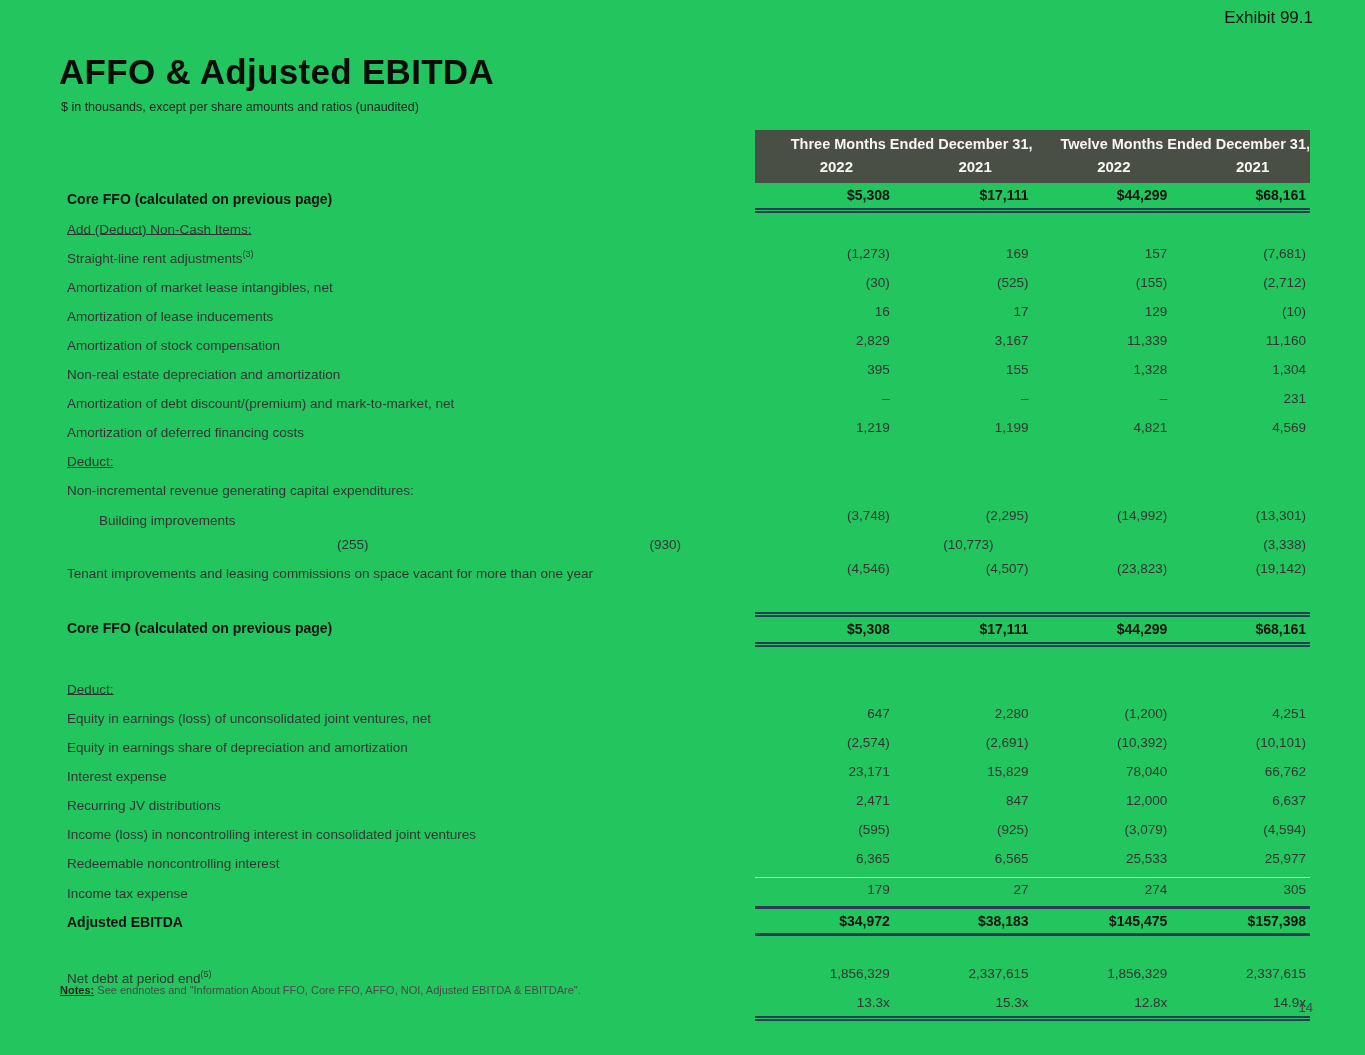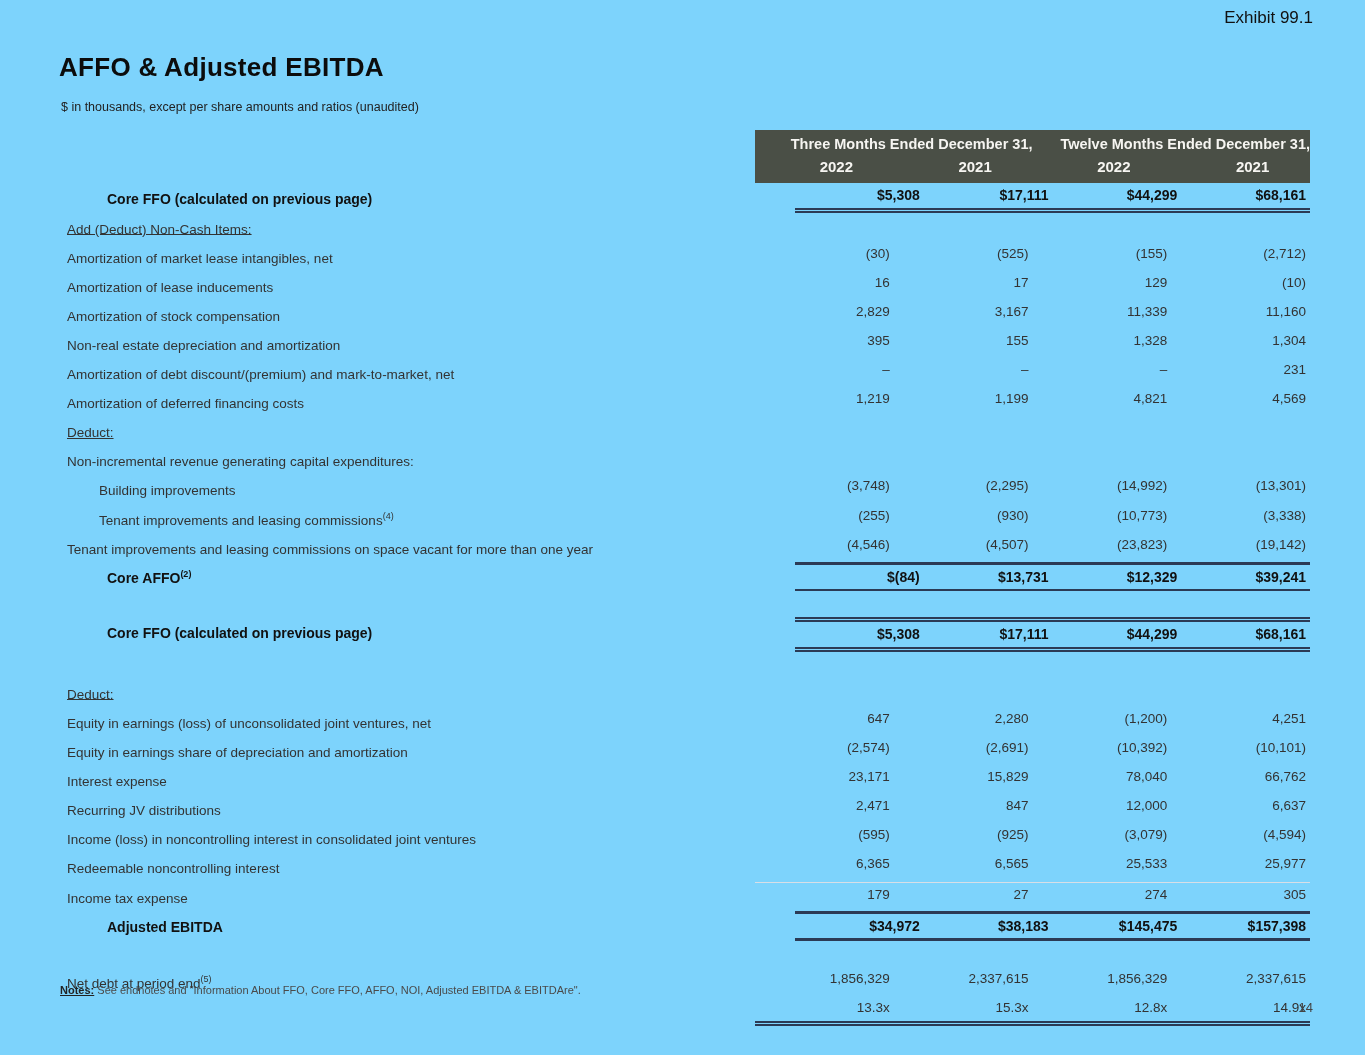--- a/index.html
+++ b/index.html
@@ -3,29 +3,29 @@
 <meta charset="utf-8">
 <style>
   html, body {
     margin: 0; padding: 0;
     width: 1365px; height: 1055px;
     background: #ffffff;
     font-family: "Liberation Sans", sans-serif;
     color: #333;
     overflow: hidden;
   }
-  .page { position: relative; width: 1365px; height: 1055px; background: #7dd3fc; }
+  .page { position: relative; width: 1365px; height: 1055px; background: #22c55e; }
 
   .exhibit {
     position: absolute; top: 8px; right: 52px;
     font-size: 17px; color: #111;
   }
   .title {
     position: absolute; left: 59px; top: 52px;
-    font-size: 26px; font-weight: 800; color: #0c0c0c; letter-spacing: 0.3px;
+    font-size: 35px; font-weight: 800; color: #0c0c0c; letter-spacing: 0.3px;
   }
   .subtitle {
     position: absolute; left: 61px; top: 100px;
     font-size: 12.5px; color: #222;
   }
 
   .table { position: absolute; left: 60px; top: 130px; width: 1250px; }
 
   .thead {
     margin-left: 695px;
@@ -44,21 +44,21 @@
     flex: 0 0 695px; box-sizing: border-box;
     font-size: 13.5px; line-height: 24.6px; color: #333;
     padding-left: 7px; white-space: nowrap; overflow: hidden;
   }
   .row .lbl sup { font-size: 9px; }
   .row .vals { flex: 1; display: flex; box-sizing: border-box; }
   .row .val {
     flex: 1; text-align: right; font-size: 13.5px; line-height: 24.6px;
     padding-right: 4px; white-space: nowrap;
   }
-  .row.bold .lbl, .row.bold .val { font-weight: 700; color: #111; font-size: 14px; margin-left: 40px; }
+  .row.bold .lbl, .row.bold .val { font-weight: 700; color: #111; font-size: 14px; }
   .row.underline .lbl-text { text-decoration: underline; }
   .row.indent .lbl { padding-left: 39px; }
   .row.spacer { height: 26px; }
   .row.spacer .lbl, .row.spacer .val { line-height: 26px; }
 
   .vals.top-thick    { border-top: 3px solid var(--rule-navy, #2b3a55); }
   .vals.top-double   { border-top: 5px double var(--rule-navy, #2b3a55); }
   .vals.top-faint    { border-top: 1px solid #d9dee6; }
   .vals.bottom-single{ border-bottom: 2px solid var(--rule-navy, #2b3a55); }
   .vals.bottom-double{ border-bottom: 5px double var(--rule-navy, #2b3a55); }
@@ -109,20 +109,29 @@
         <div class="row underline">
     <div class="lbl"><span class="lbl-text">Add (Deduct) Non-Cash Items:</span><sup class="lbl-sup"></sup></div>
     <div class="vals">
       <div class="val"></div>
       <div class="val"></div>
       <div class="val"></div>
       <div class="val"></div>
     </div>
   </div>
         <div class="row">
+    <div class="lbl"><span class="lbl-text">Straight-line rent adjustments</span><sup class="lbl-sup">(3)</sup></div>
+    <div class="vals">
+      <div class="val">(1,273)</div>
+      <div class="val">169</div>
+      <div class="val">157</div>
+      <div class="val">(7,681)</div>
+    </div>
+  </div>
+        <div class="row">
     <div class="lbl"><span class="lbl-text">Amortization of market lease intangibles, net</span><sup class="lbl-sup"></sup></div>
     <div class="vals">
       <div class="val">(30)</div>
       <div class="val">(525)</div>
       <div class="val">(155)</div>
       <div class="val">(2,712)</div>
     </div>
   </div>
         <div class="row">
     <div class="lbl"><span class="lbl-text">Amortization of lease inducements</span><sup class="lbl-sup"></sup></div>
@@ -190,44 +199,34 @@
         <div class="row indent">
     <div class="lbl"><span class="lbl-text">Building improvements</span><sup class="lbl-sup"></sup></div>
     <div class="vals">
       <div class="val">(3,748)</div>
       <div class="val">(2,295)</div>
       <div class="val">(14,992)</div>
       <div class="val">(13,301)</div>
     </div>
   </div>
         <div class="row indent">
-    <div class="lbl"><span class="lbl-text">Tenant improvements and leasing commissions</span><sup class="lbl-sup">(4)</sup></div>
     <div class="vals">
       <div class="val">(255)</div>
       <div class="val">(930)</div>
       <div class="val">(10,773)</div>
       <div class="val">(3,338)</div>
     </div>
   </div>
         <div class="row">
     <div class="lbl"><span class="lbl-text">Tenant improvements and leasing commissions on space vacant for more than one year</span><sup class="lbl-sup"></sup></div>
     <div class="vals">
       <div class="val">(4,546)</div>
       <div class="val">(4,507)</div>
       <div class="val">(23,823)</div>
       <div class="val">(19,142)</div>
-    </div>
-  </div>
-        <div class="row bold">
-    <div class="lbl"><span class="lbl-text">Core AFFO</span><sup class="lbl-sup">(2)</sup></div>
-    <div class="vals top-thick bottom-single">
-      <div class="val">$(84)</div>
-      <div class="val">$13,731</div>
-      <div class="val">$12,329</div>
-      <div class="val">$39,241</div>
     </div>
   </div>
         <div class="row spacer">
     <div class="lbl"><span class="lbl-text"></span><sup class="lbl-sup"></sup></div>
     <div class="vals">
       <div class="val"></div>
       <div class="val"></div>
       <div class="val"></div>
       <div class="val"></div>
     </div>

